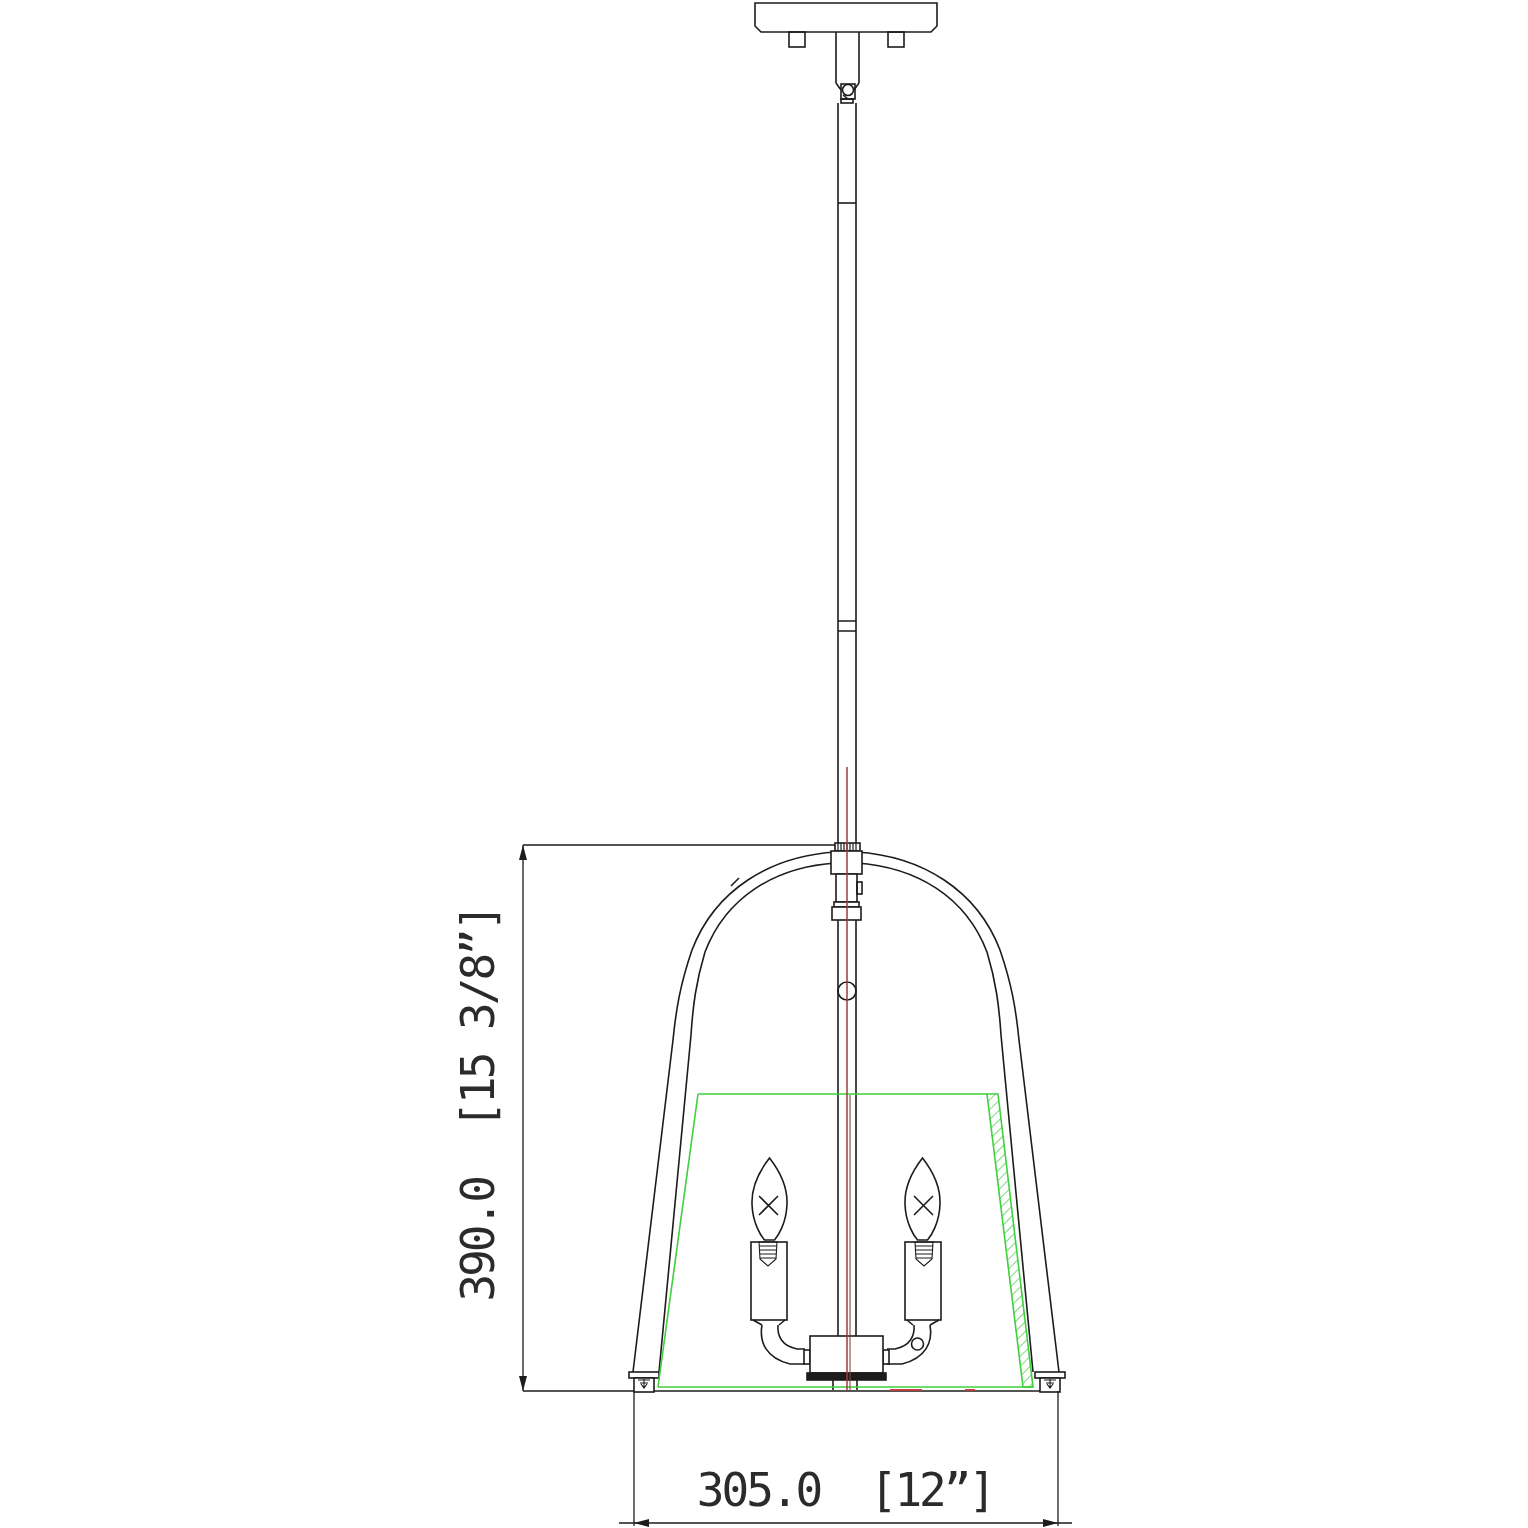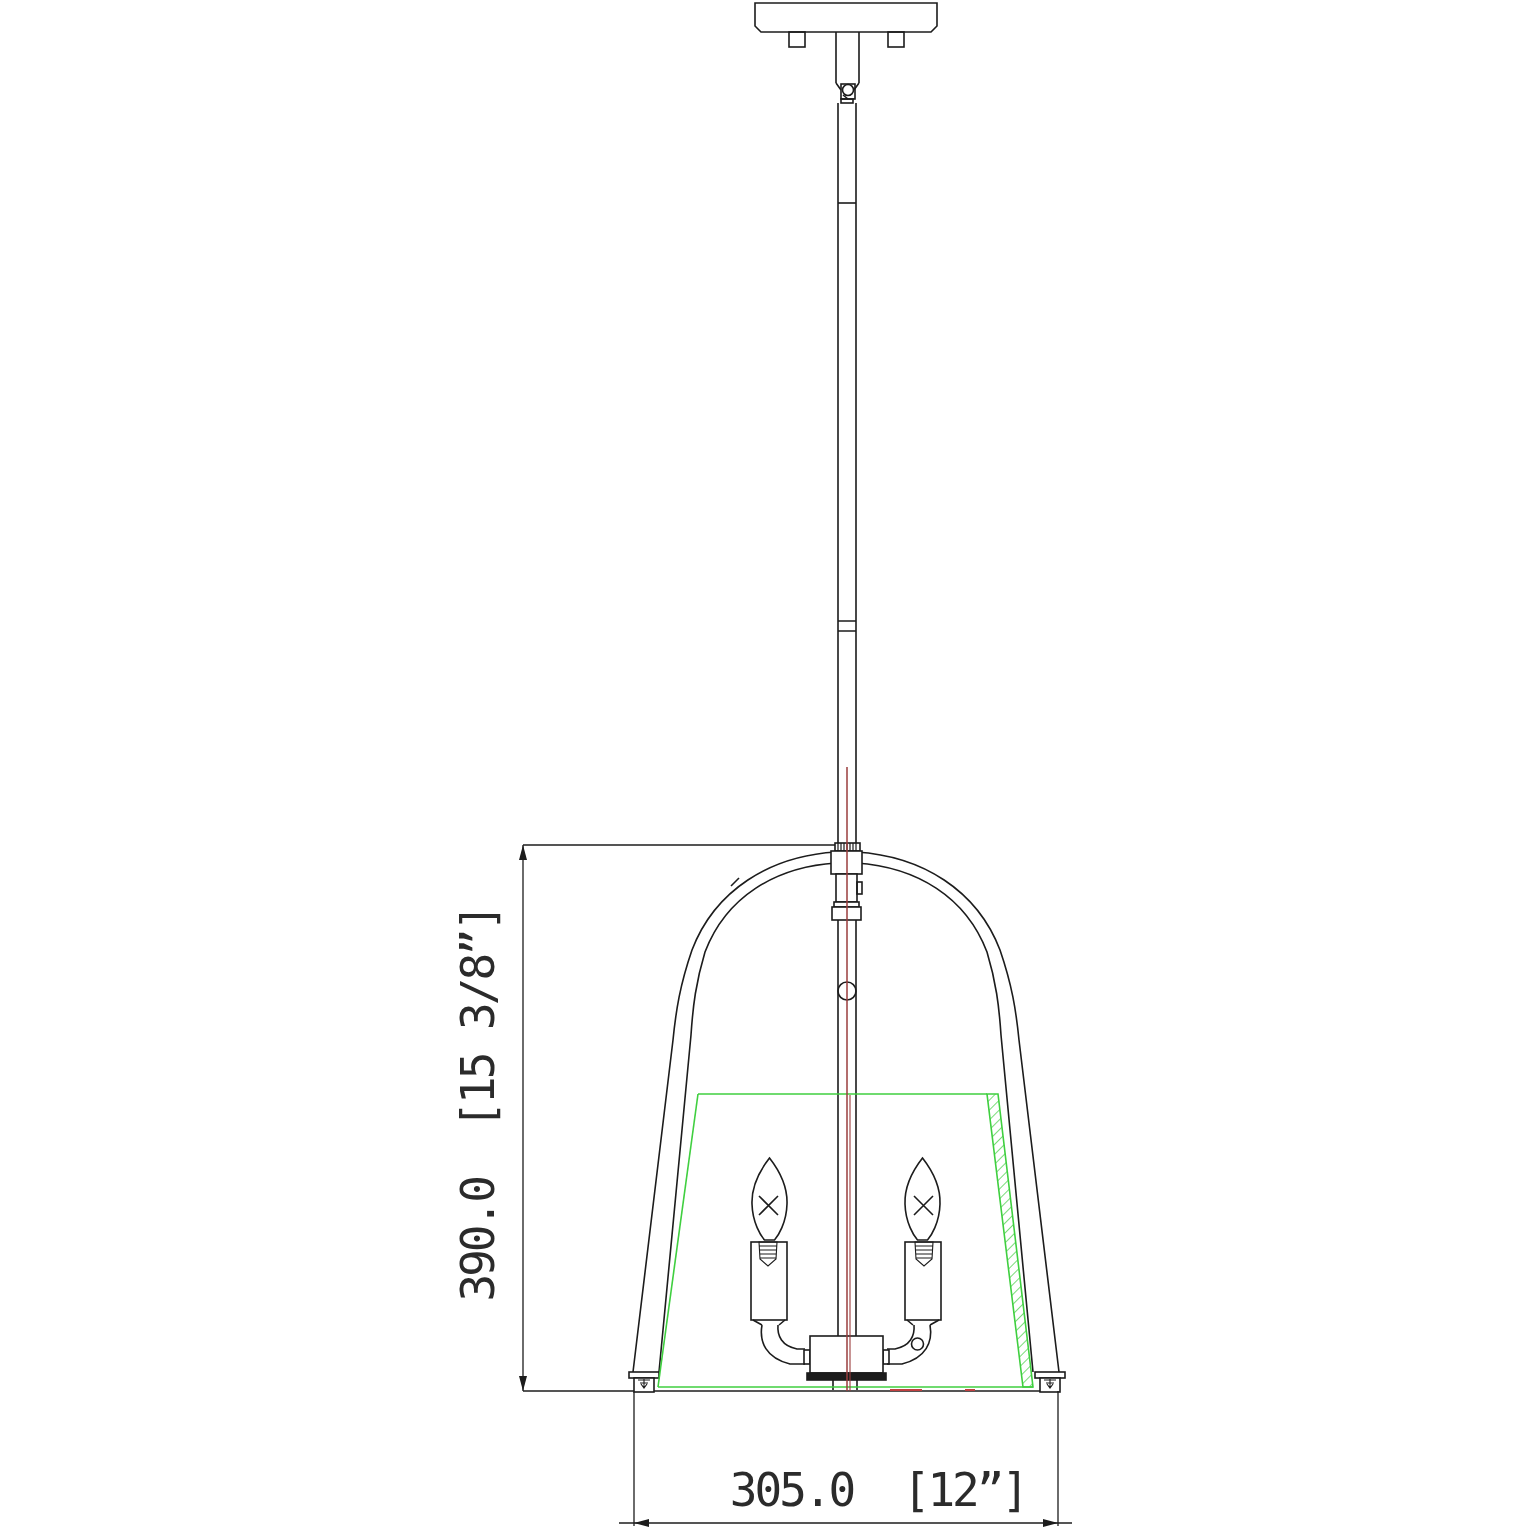--- a/index.html
+++ b/index.html
@@ -2,21 +2,21 @@
 <html><head>
 <meta charset="utf-8">
 <style>
   html,body{margin:0;padding:0;background:#ffffff;}
   .canvas{position:relative;width:1528px;height:1528px;background:#ffffff;overflow:hidden;
           font-family:"DejaVu Sans Mono", monospace;}
   .canvas svg{position:absolute;left:0;top:0;}
   .dim-text{position:absolute;color:#2b2b2b;font-size:46px;line-height:52px;
             letter-spacing:-3px;white-space:pre;text-align:center;
             font-family:"DejaVu Sans Mono", monospace;}
-  #dim-width-text{left:666px;top:1464px;width:424px;height:52px;}
+  #dim-width-text{left:633px;top:1464px;width:424px;height:52px;}
   #dim-height-text{left:452px;top:1377px;width:546px;height:52px;
                    transform:rotate(-90deg);transform-origin:0 0;}
 </style>
 </head>
 <body>
 
 <div class="canvas">
 
 <svg width="1528" height="1528" viewBox="0 0 1528 1528">
   <defs>

